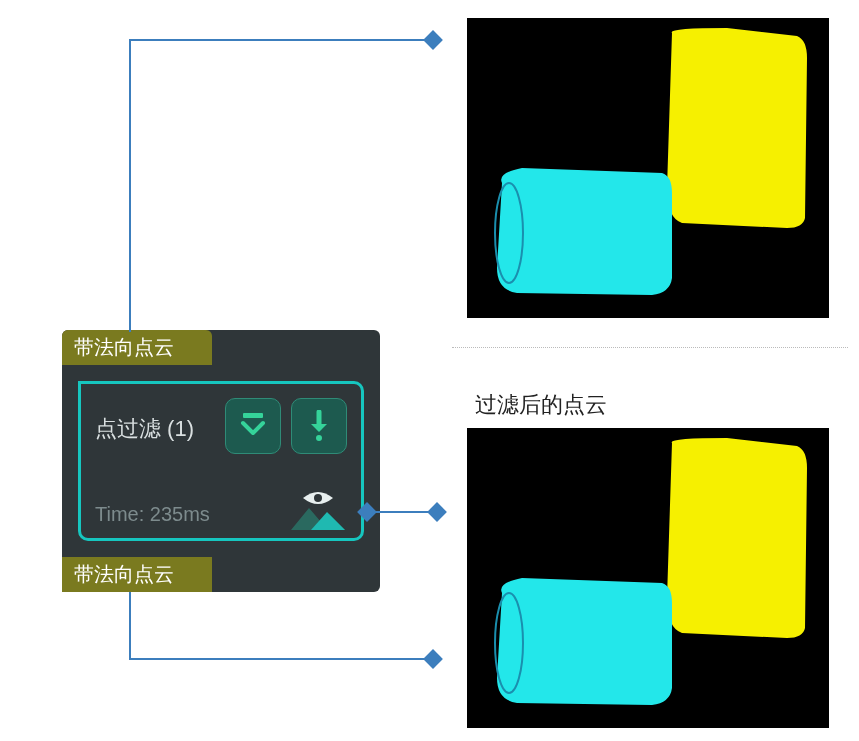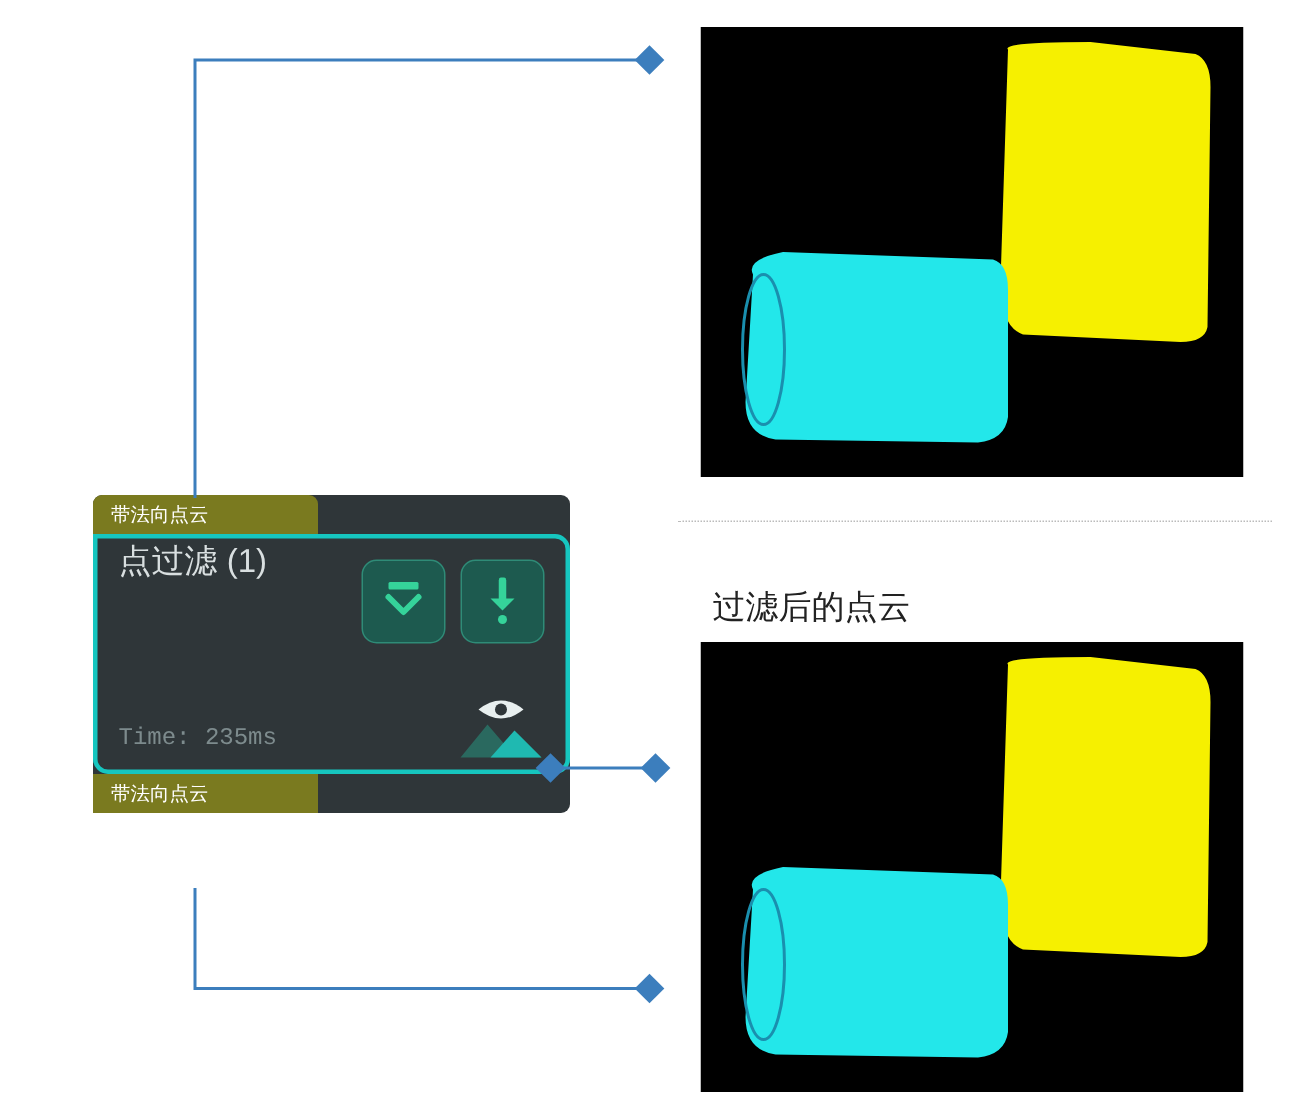--- a/index.html
+++ b/index.html
@@ -14,46 +14,45 @@
     position: absolute;
     left: 62px;
     top: 330px;
     width: 318px;
     background: #2f3639;
     border-radius: 6px;
   }
   .port {
     background: #7a7a1f;
     color: #fff;
-    font-size: 13px;
+    font-size: 20px;
     padding: 4px 12px;
     width: 150px;
   }
   .port-top { border-radius: 6px 6px 0 0; }
   .port-bottom { margin-top: 0; }
   .node-body {
     border: 3px solid #16c6bf;
     border-radius: 0 10px 10px 10px;
-    margin: 0;
-    padding: 0 14px 10px 14px;
+    margin: 16px;
+    padding: 30px 14px 10px 14px;
     position: relative;
     min-height: 160px;
   }
   .node-title {
     color: #d9dfe0;
     font-size: 22px;
     font-weight: 400;
   }
   .node-time {
     color: #7d8b8d;
-    font-size: 16px;
+    font-size: 20px;
     position: absolute;
     left: 14px;
     bottom: 12px;
-    font-family: Liberation Mono, monospace;
   }
   .btns { position: absolute; right: 14px; top: 14px; display: flex; gap: 10px; }
   .btn {
     width: 56px; height: 56px;
     background: #1d5a4f;
     border: 1px solid #2f8b77;
     border-radius: 10px;
     display: flex; align-items: center; justify-content: center;
     color: #35d39a;
   }

